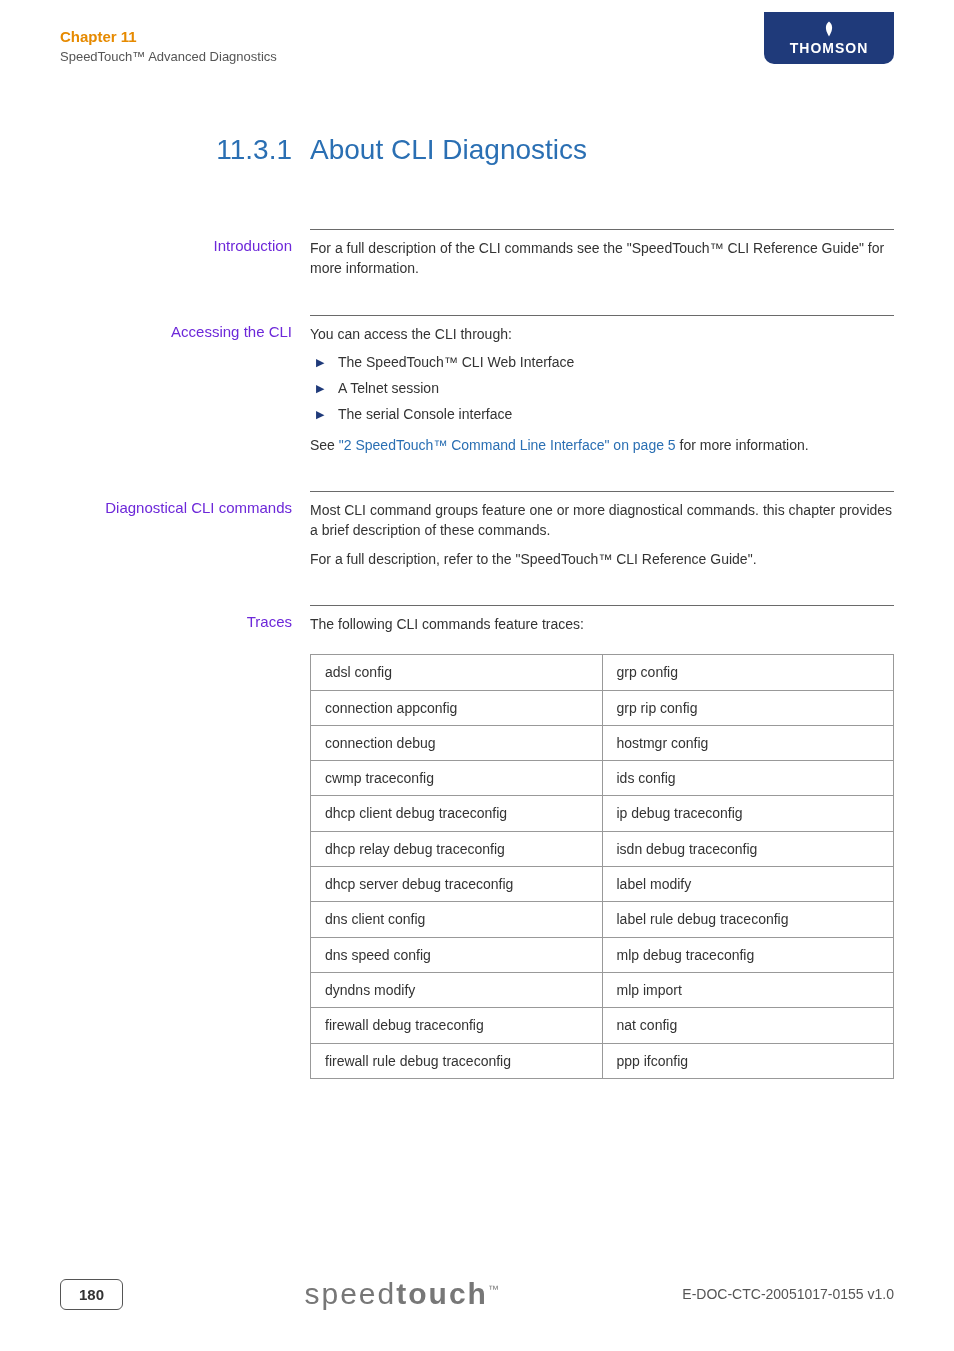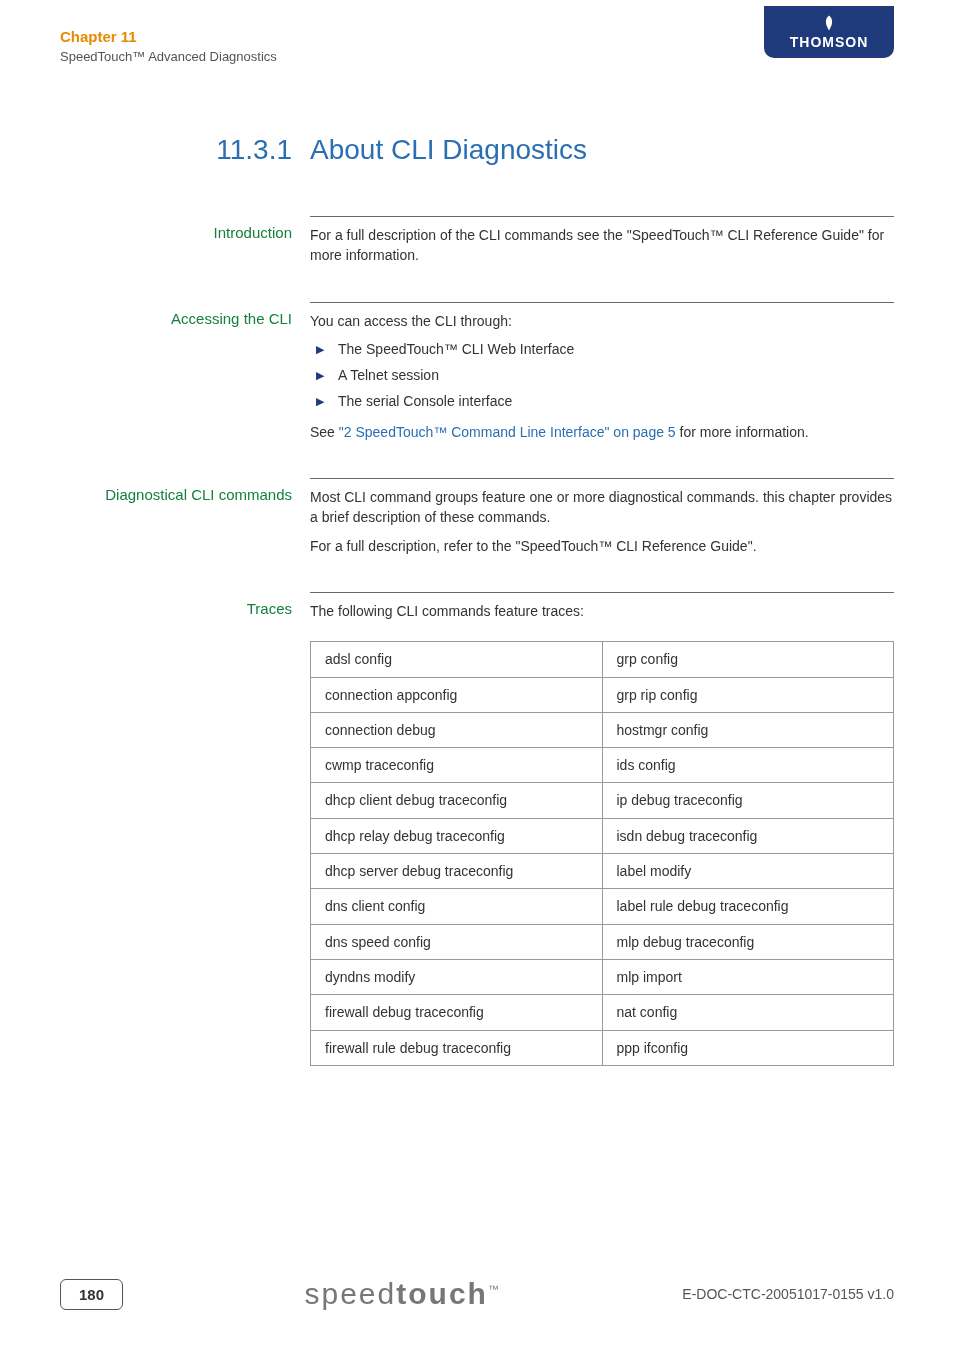--- a/index.html
+++ b/index.html
@@ -1,33 +1,33 @@
 <!DOCTYPE html>
 <html><head>
 <meta charset="utf-8">
 <style>
   * { box-sizing: border-box; margin: 0; padding: 0; }
   html, body { width: 954px; height: 1351px; background: #fff; font-family: Arial, Helvetica, sans-serif; color: #333; }
   .page { position: relative; width: 954px; height: 1351px; padding: 28px 60px 40px 60px; }
 
-  .header { display: flex; justify-content: space-between; align-items: center; gap: 8px; }
+  .header { display: flex; justify-content: space-between; align-items: flex-end; gap: 8px; }
   .header-left { }
   .chapter-title { color: #e68a00; font-weight: bold; font-size: 15px; margin-bottom: 4px; }
   .chapter-sub { color: #555; font-size: 13px; }
 
   .thomson-badge { background: #1f3a7a; color: #fff; width: 130px; height: 52px; border-radius: 0 0 10px 10px; display: flex; flex-direction: column; align-items: center; justify-content: center; font-weight: bold; letter-spacing: 1px; font-size: 14px; margin-top: -28px; }
   .thomson-icon { width: 18px; height: 18px; margin-bottom: 2px; }
 
   .content { margin-top: 70px; }
-  .section-title-row { display: flex; margin-bottom: 50px; }
+  .section-title-row { display: flex; margin-bottom: 63px; }
   .section-number { width: 250px; text-align: right; color: #2a6fb3; font-size: 28px; font-weight: 300; padding-right: 18px; }
   .section-title { color: #2a6fb3; font-size: 28px; font-weight: 300; }
 
   .block { display: flex; margin-bottom: 28px; }
-  .block-label { width: 250px; min-width: 250px; text-align: right; color: #15803d; font-size: 15px; padding-right: 18px; padding-top: 8px; }
+  .block-label { width: 250px; min-width: 250px; text-align: right; color: #6d28d9; font-size: 15px; padding-right: 18px; padding-top: 8px; }
   .block-body { flex: 1; border-top: 1.5px solid #6a6a6a; padding-top: 8px; font-size: 14px; color: #333; line-height: 1.45; }
   .block-body p { margin-bottom: 8px; }
   .inline-link { color: #2a6fb3; }
   ul.bullets { list-style: none; margin: 6px 0 10px 0; }
   ul.bullets li { position: relative; padding-left: 28px; margin-bottom: 6px; }
   ul.bullets li .tri { position: absolute; left: 6px; top: 3px; color: #1f3a7a; font-size: 11px; }
 
   table.trace-table { width: 100%; border-collapse: collapse; margin-top: 20px; }
   table.trace-table td { border: 1px solid #999; padding: 7px 14px; font-size: 14px; width: 50%; }
 

